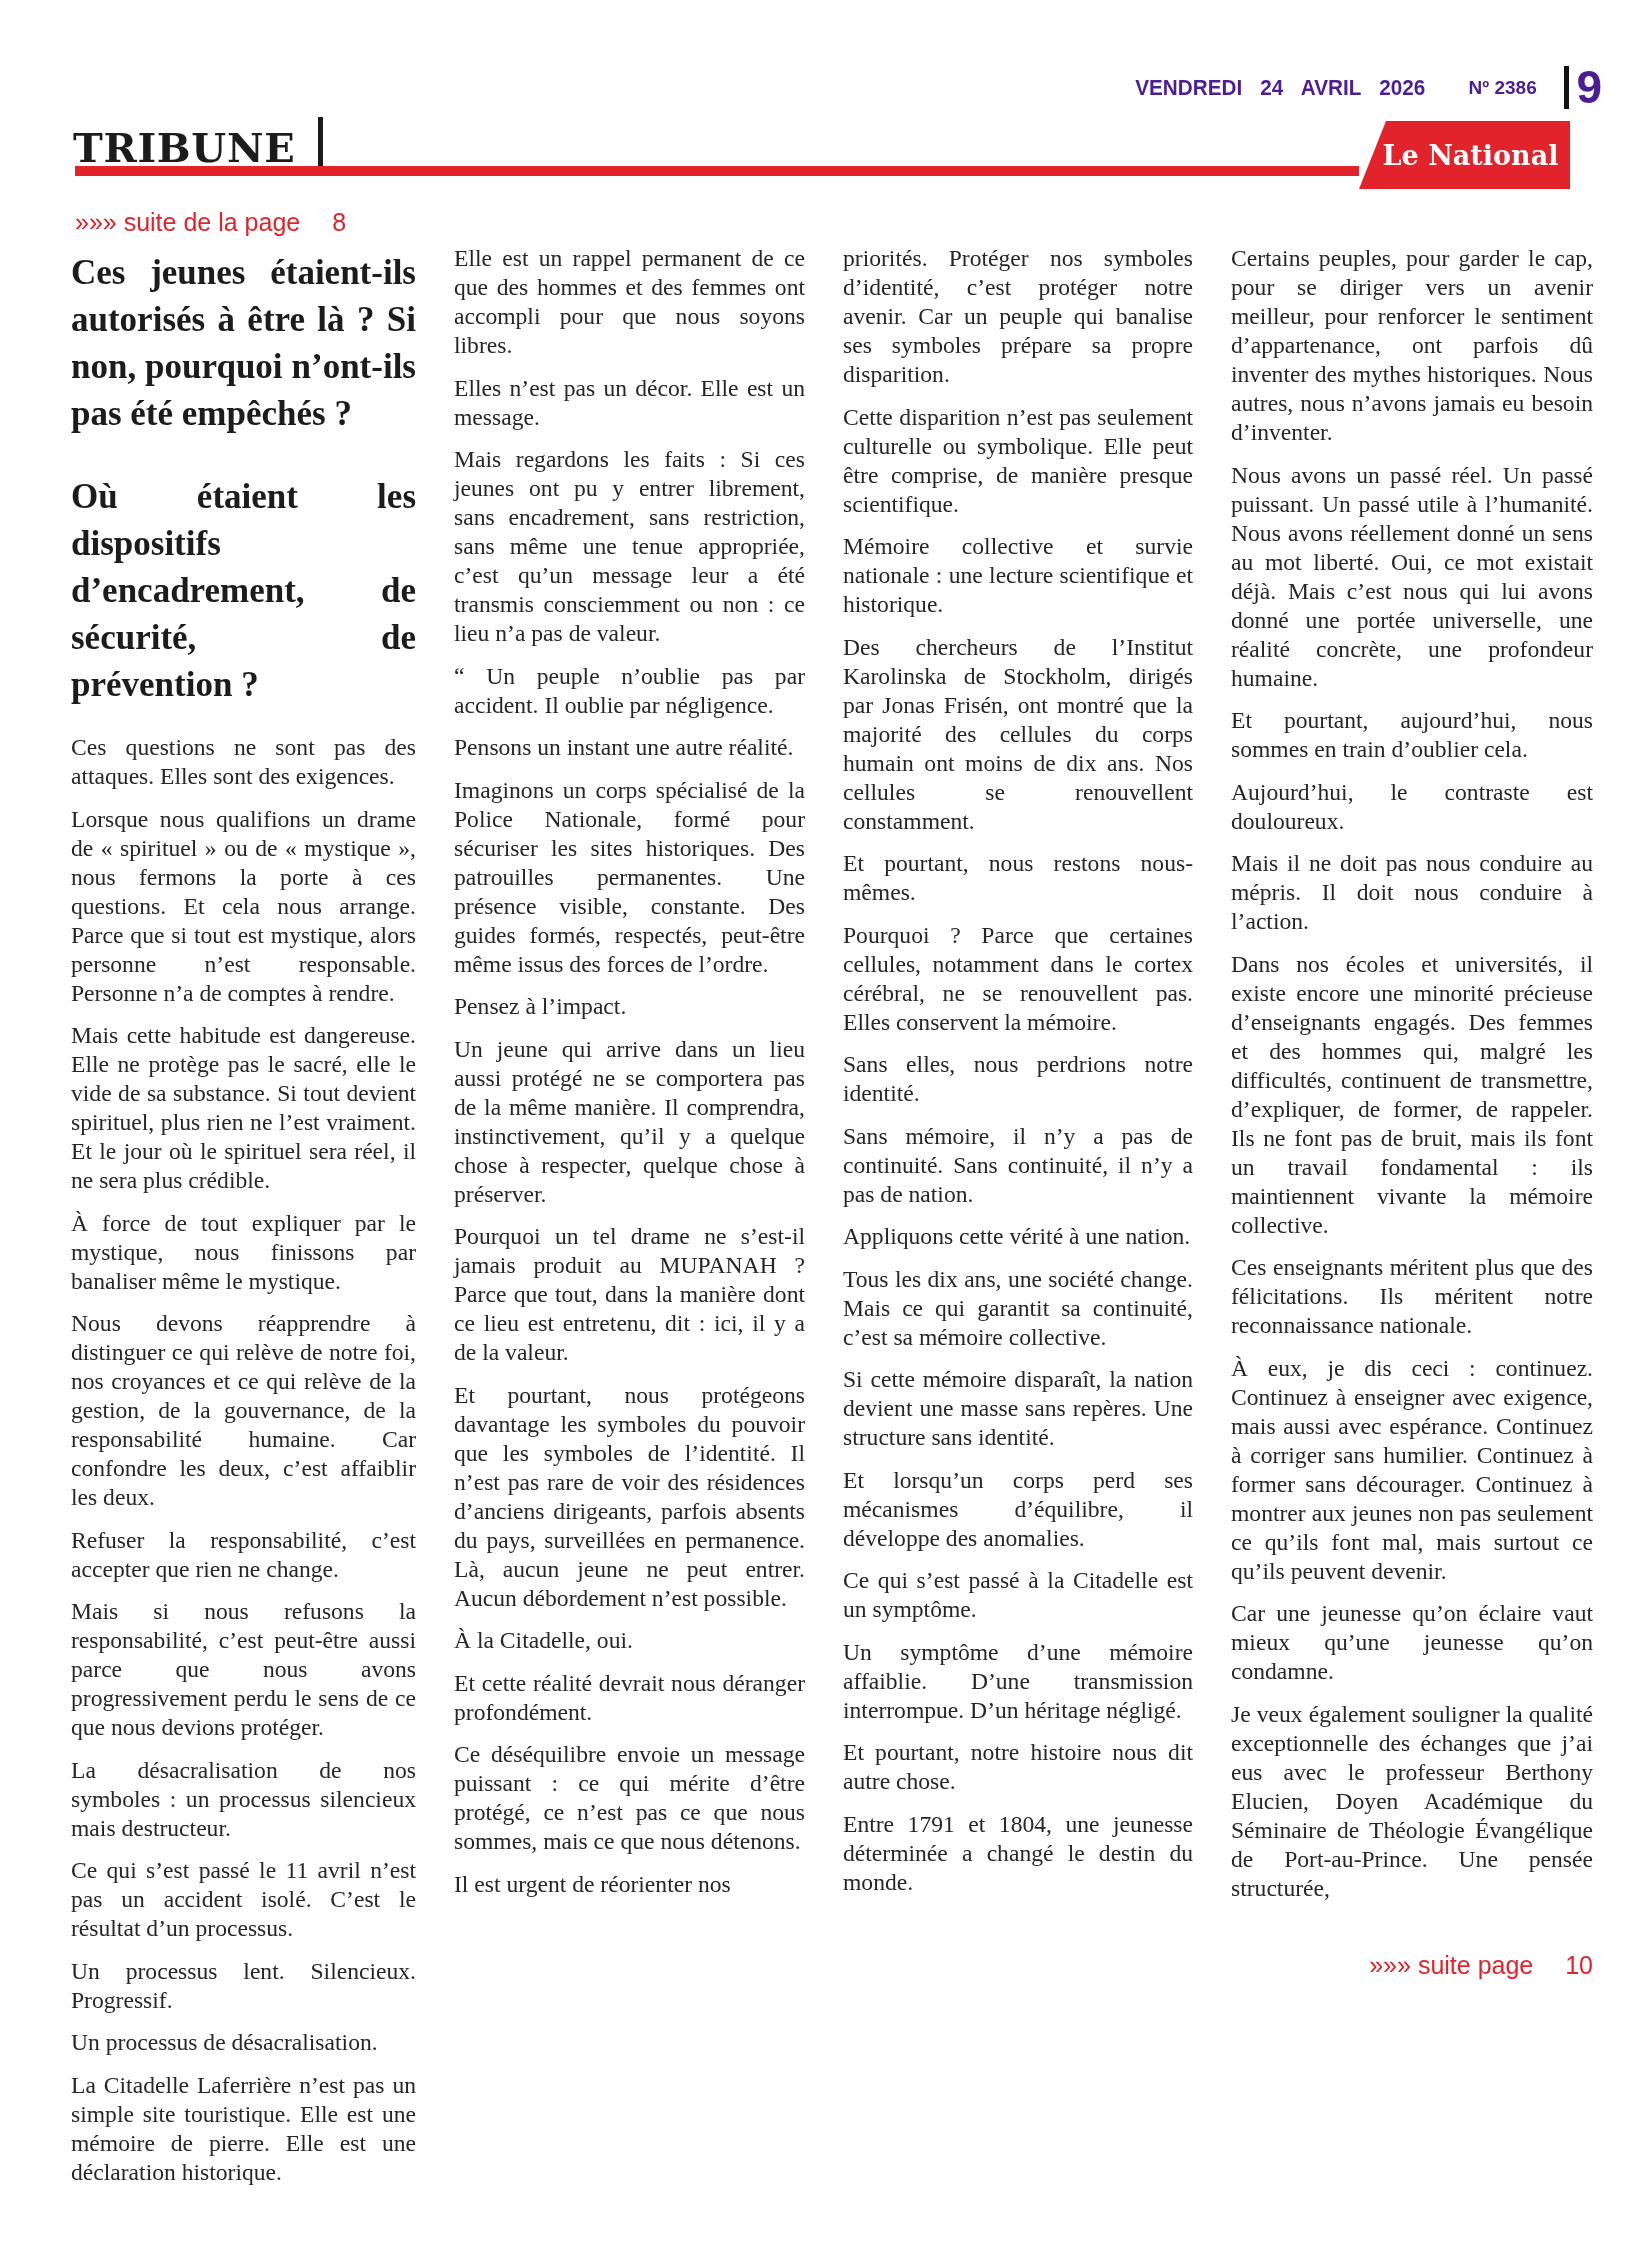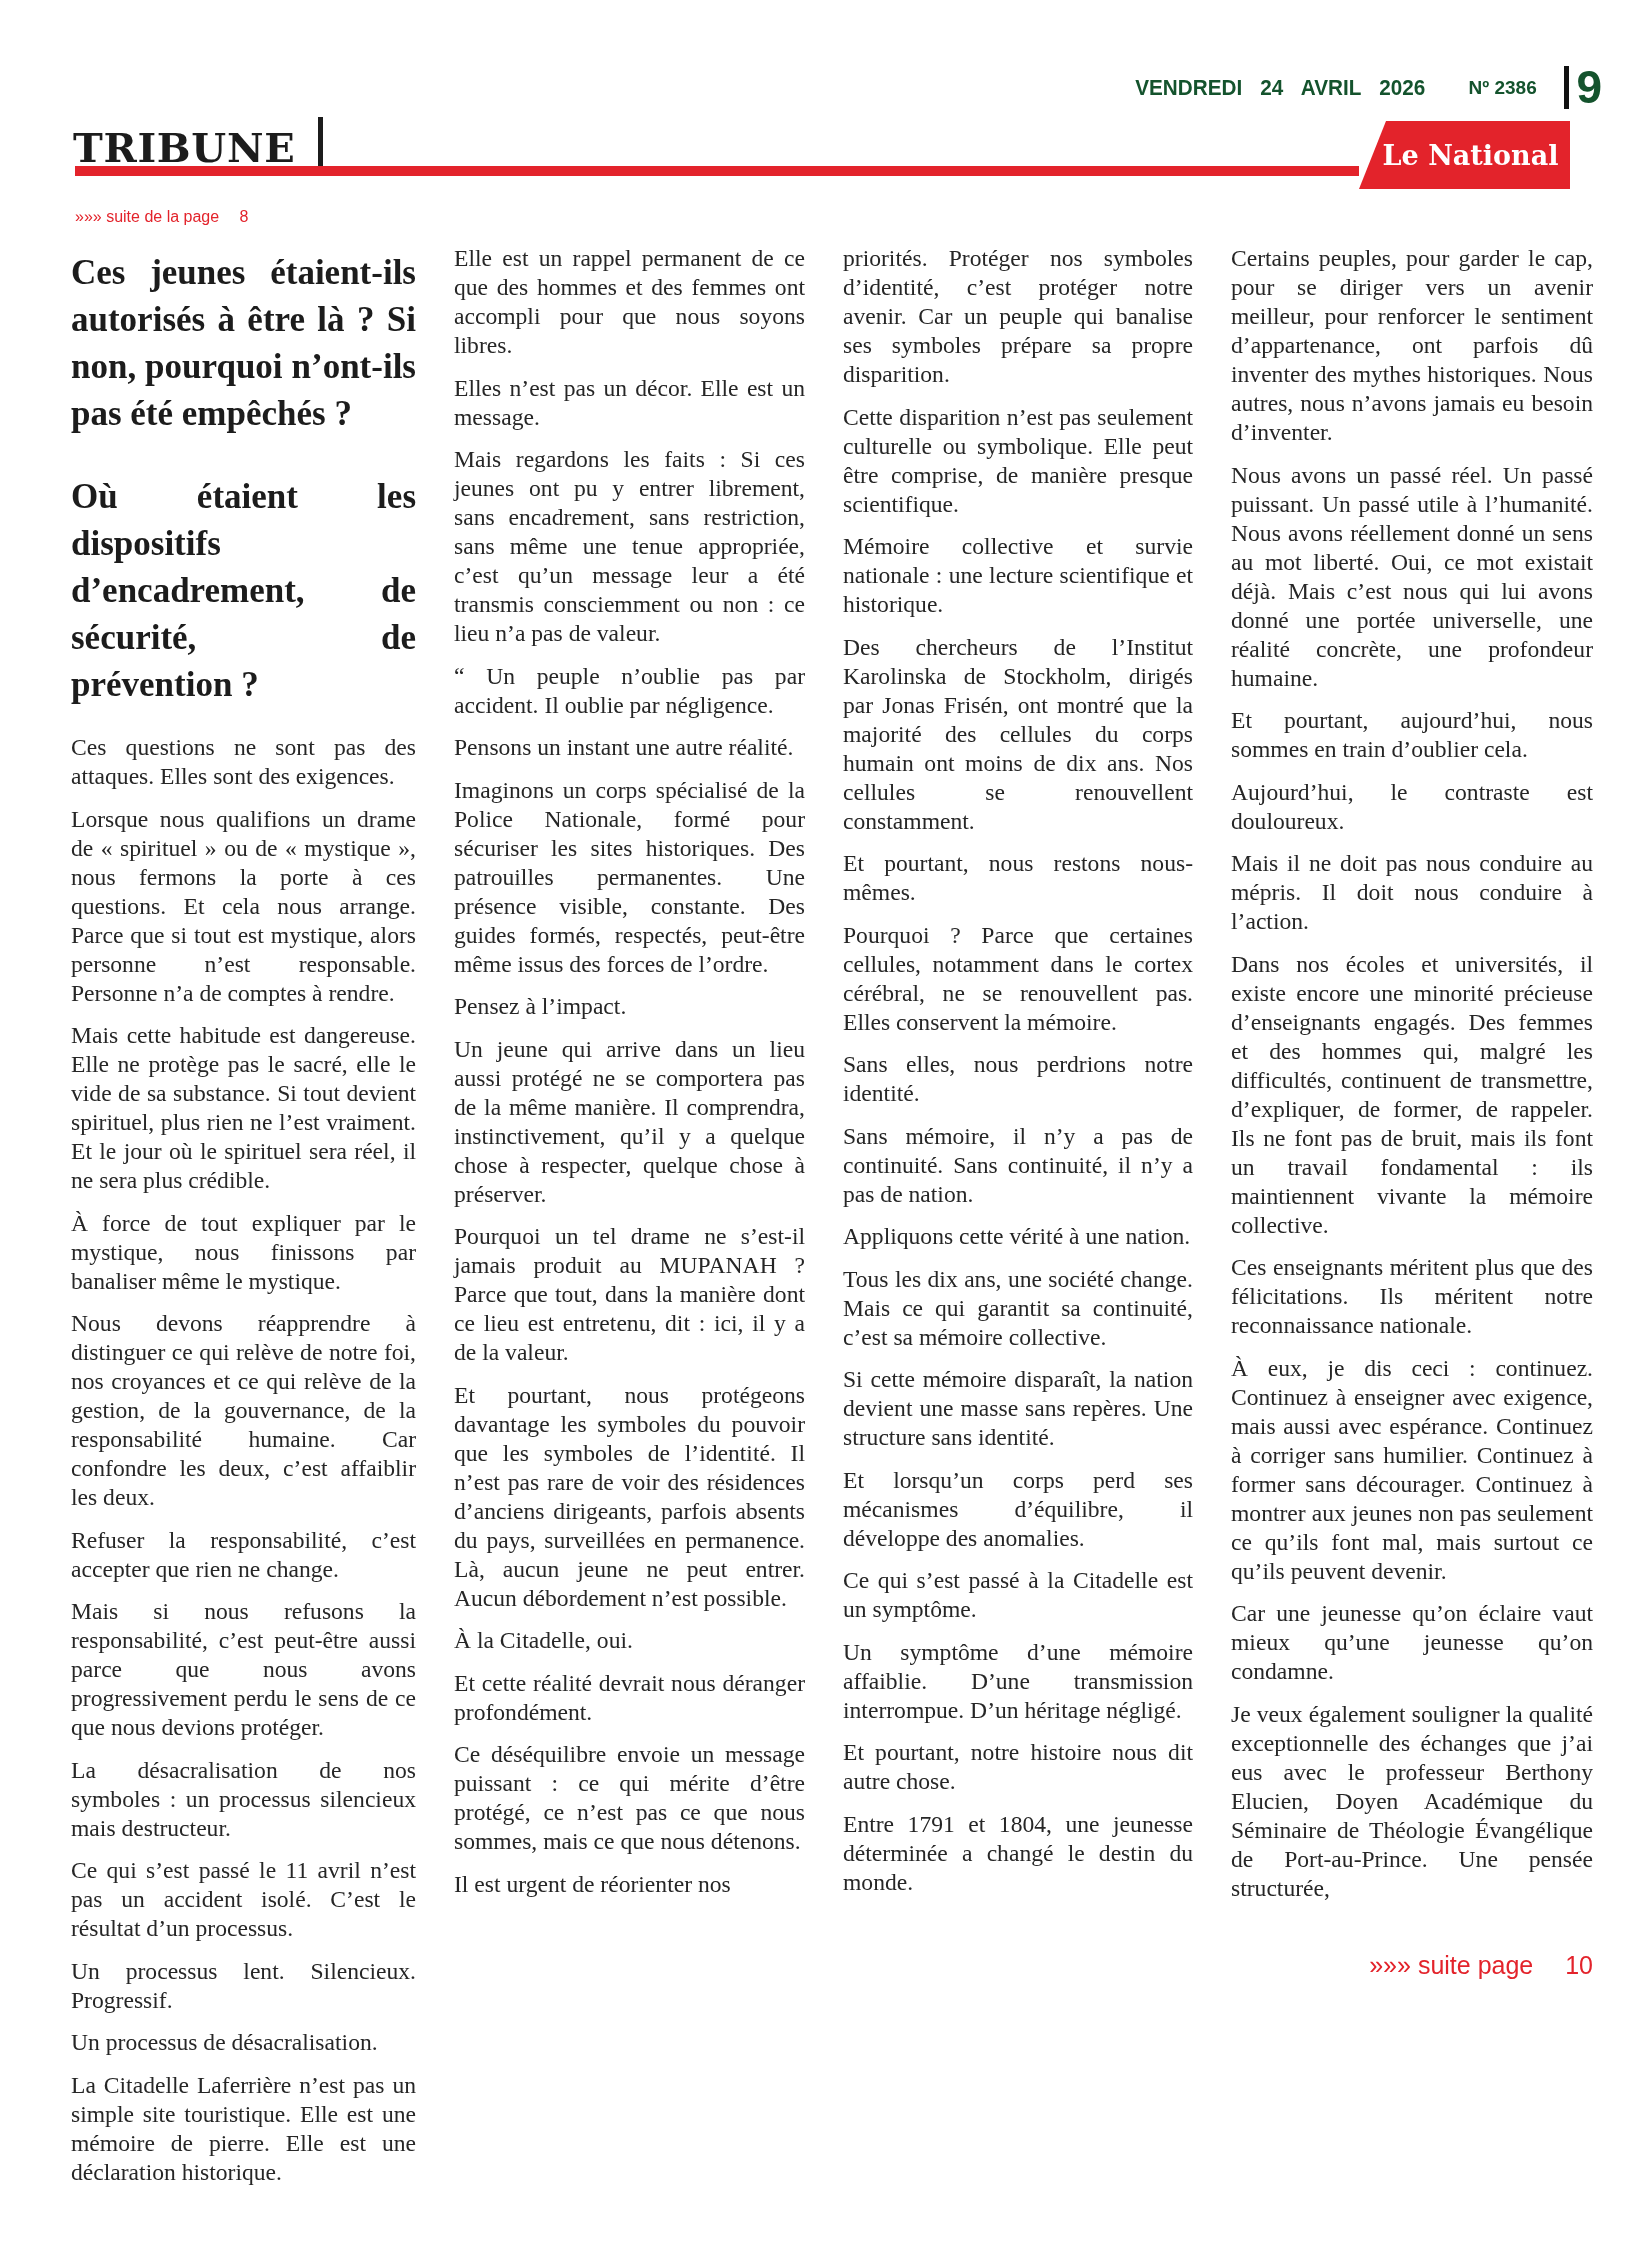--- a/index.html
+++ b/index.html
@@ -9,21 +9,21 @@
   }
   *{box-sizing:border-box;}
   html,body{margin:0;padding:0;}
   body{
     width:1650px;height:2250px;position:relative;background:#ffffff;
     font-family:"Liberation Serif", serif;color:var(--body-ink);overflow:hidden;
   }
   
   .meta-row{
     position:absolute;top:66px;right:48px;display:flex;align-items:center;
-    font-family:"Liberation Sans", sans-serif;font-weight:bold;color:#14532d;
+    font-family:"Liberation Sans", sans-serif;font-weight:bold;color:#4c1d95;
   }
   .meta-date{font-size:22.5px;word-spacing:13.5px;transform:scaleX(.92);transform-origin:right center;white-space:nowrap;}
   .meta-issue{font-size:19px;margin-left:43px;white-space:nowrap;}
   .page-divider{width:5.2px;height:43px;background:#111;margin-left:27px;}
   .page-num{font-size:46px;line-height:43px;margin-left:7.5px;}
   .tribune{
     position:absolute;left:73px;top:124px;
     font-family:"DejaVu Serif", serif;font-weight:bold;font-size:40px;
     letter-spacing:0.7px;color:var(--ink);
   }
@@ -33,21 +33,21 @@
     position:absolute;left:1359px;top:121px;width:211px;height:68px;background:var(--red);
     clip-path:polygon(27px 0,100% 0,100% 100%,0 100%);
     display:flex;align-items:center;justify-content:center;
   }
   .brand-box span{
     color:#fff;font-family:"DejaVu Serif", serif;font-weight:bold;font-size:27px;padding-left:12px;white-space:nowrap;
   }
   
   .suite-top{
     position:absolute;left:75px;top:208px;color:var(--red);
-    font-family:"Liberation Sans", sans-serif;font-size:16px;white-space:pre;
+    font-family:"Liberation Sans", sans-serif;font-size:25px;white-space:pre;
   }
   .suite-bottom{
     text-align:right;color:var(--red);
     font-family:"Liberation Sans", sans-serif;font-size:25px;
     margin-top:48px;white-space:pre;
   }
   
   .columns{
     position:absolute;left:71px;top:244px;display:flex;gap:38px;
   }

